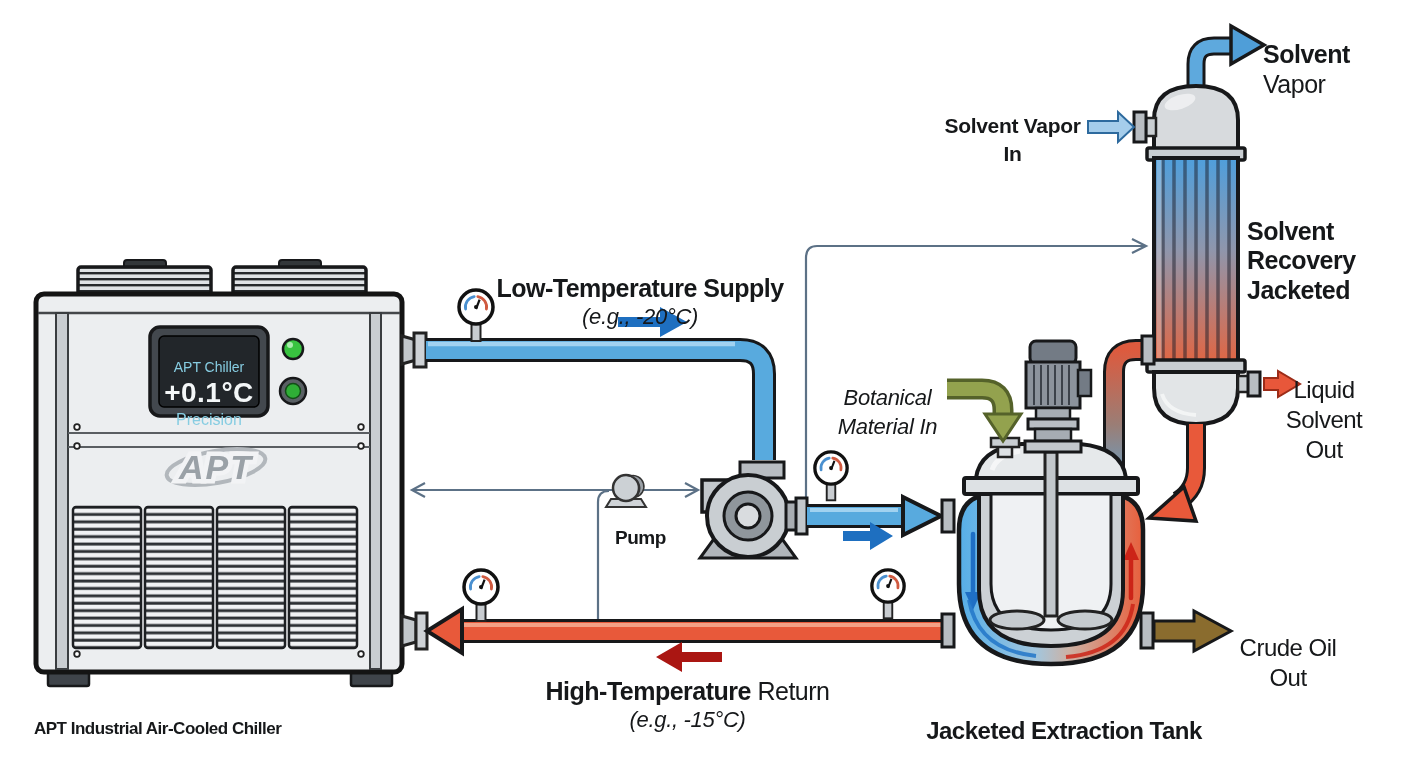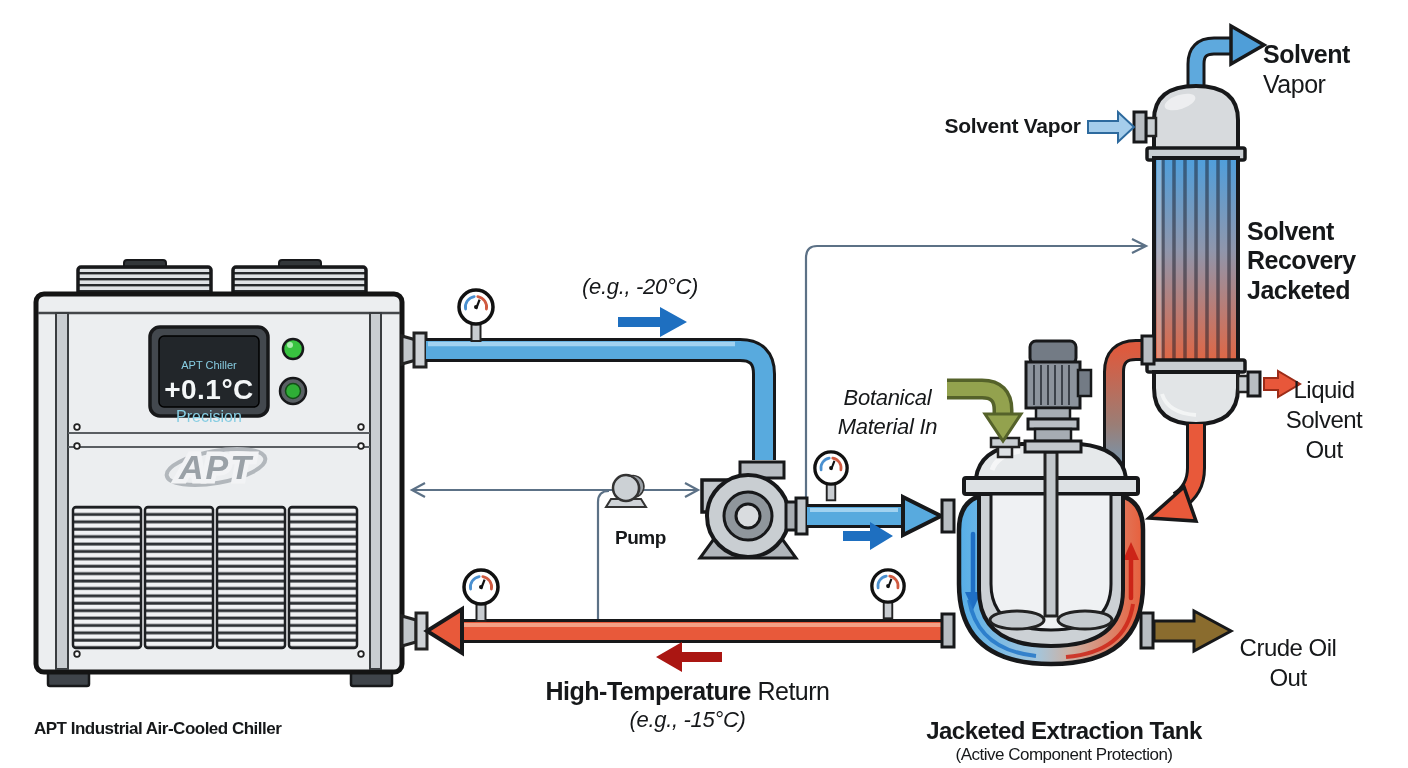--- a/index.html
+++ b/index.html
@@ -8,21 +8,21 @@
   .stage svg{position:absolute;left:0;top:0;}
   .lbl{position:absolute;line-height:1.18;white-space:nowrap;margin-top:18px;}
   .ctr{text-align:center;white-space:normal;}
   .b{font-weight:bold;}
   .t25{font-size:25px;letter-spacing:-0.5px;}
   .t24{font-size:24px;letter-spacing:-0.5px;}
   .t23{font-size:17px;letter-spacing:-0.5px;}
   .t22{font-size:22px;letter-spacing:-0.3px;font-style:italic;}
   .t21{font-size:21px;letter-spacing:-0.3px;font-weight:bold;}
   .disp{color:#87cde2;text-align:center;line-height:1;}
-  .disp .d1{font-size:11px;margin-top:2px;}
+  .disp .d1{font-size:14px;margin-top:2px;}
   .disp .d2{font-size:28px;font-weight:bold;color:#f4f7f8;margin-top:5px;letter-spacing:0.5px;}
   .disp .d3{font-size:16px;margin-top:5px;}
 </style>
 </head>
 <body>
 
 <div class="stage">
 
 <svg width="1408" height="768" viewBox="0 0 1408 768">
   <defs>
@@ -267,37 +267,39 @@
   <polygon points="843,531 870,531 870,522 893,536 870,550 870,541 843,541" fill="#1e6fc0"></polygon>
   <polygon points="722,652 682,652 682,642 656,657 682,672 682,662 722,662" fill="#aa1612"></polygon>
 
   <use href="#gauge" x="0" y="0" transform="translate(476,307)"></use>
   <use href="#gauge" transform="translate(831,468) scale(0.95)"></use>
   <use href="#gauge" transform="translate(481,587)"></use>
   <use href="#gauge" transform="translate(888,586) scale(0.95)"></use>
 </svg>
 
   <div class="lbl ctr" style="left:468px;top:256px;width:344px;">
+    <div class="b t25">Low-Temperature Supply</div>
     <div class="t22">(e.g., -20°C)</div>
   </div>
 
   <div class="lbl ctr" style="left:515px;top:659px;width:345px;">
     <div class="t25"><span class="b">High-Temperature</span><span> Return</span></div>
     <div class="t22">(e.g., -15°C)</div>
   </div>
 
   <div class="lbl b" style="left:615px;top:509px;font-size:19px;letter-spacing:-0.5px;">Pump</div>
 
   <div class="lbl ctr t22" style="left:795px;top:366px;width:185px;line-height:1.3;">
     <div>Botanical</div>
     <div>Material In</div>
   </div>
 
   <div class="lbl ctr t21" style="left:920px;top:94px;width:185px;line-height:1.35;">
     <div>Solvent Vapor</div>
+    <div>In</div>
   </div>
 
   <div class="lbl" style="left:1263px;top:21px;line-height:1.2;">
     <div class="b t25">Solvent</div>
     <div class="t25">Vapor</div>
   </div>
 
   <div class="lbl b t25" style="left:1247px;top:199px;line-height:1.17;">
     <div>Solvent</div>
     <div>Recovery</div>
@@ -310,21 +312,20 @@
     <div>Out</div>
   </div>
 
   <div class="lbl ctr t24" style="left:1218px;top:615px;width:140px;line-height:1.25;">
     <div>Crude Oil</div>
     <div>Out</div>
   </div>
 
   <div class="lbl ctr" style="left:878px;top:699px;width:372px;">
     <div class="b t24">Jacketed Extraction Tank</div>
-    <div class="t23">(Active Component Protection)</div>
   </div>
 
   <div class="lbl b t23" style="left:34px;top:701px;">APT Industrial Air-Cooled Chiller</div>
 
   <div class="lbl disp" style="left:159px;top:340px;width:100px;">
     <div class="d1">APT Chiller</div>
     <div class="d2">+0.1°C</div>
     <div class="d3">Precision</div>
   </div>
 

